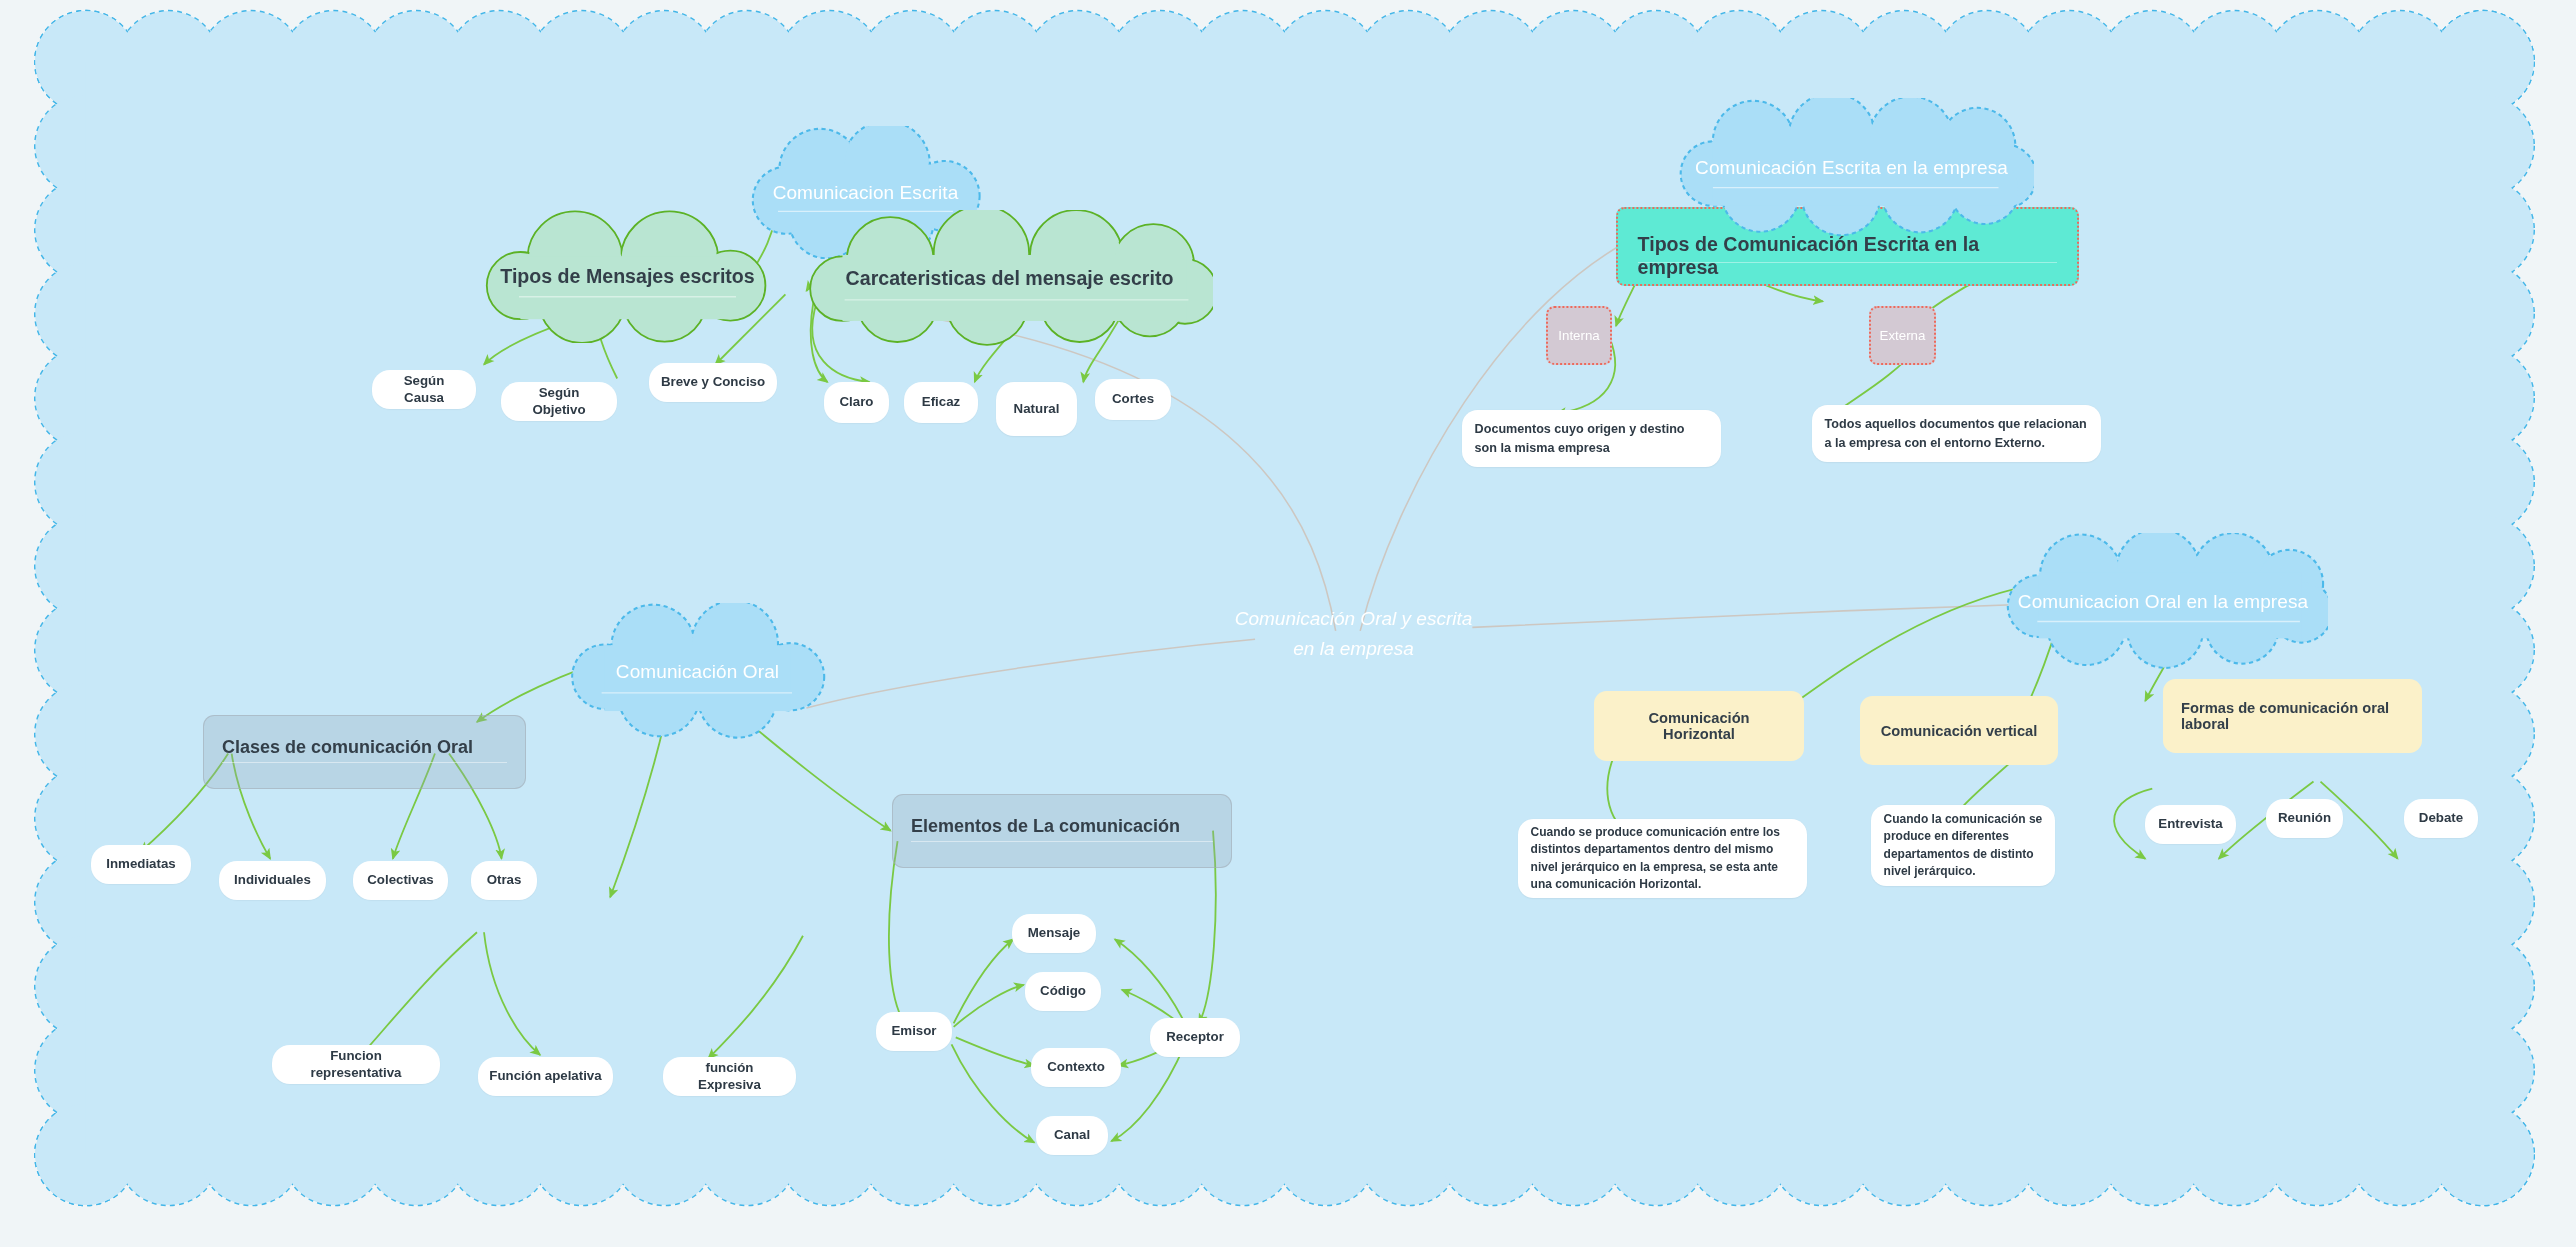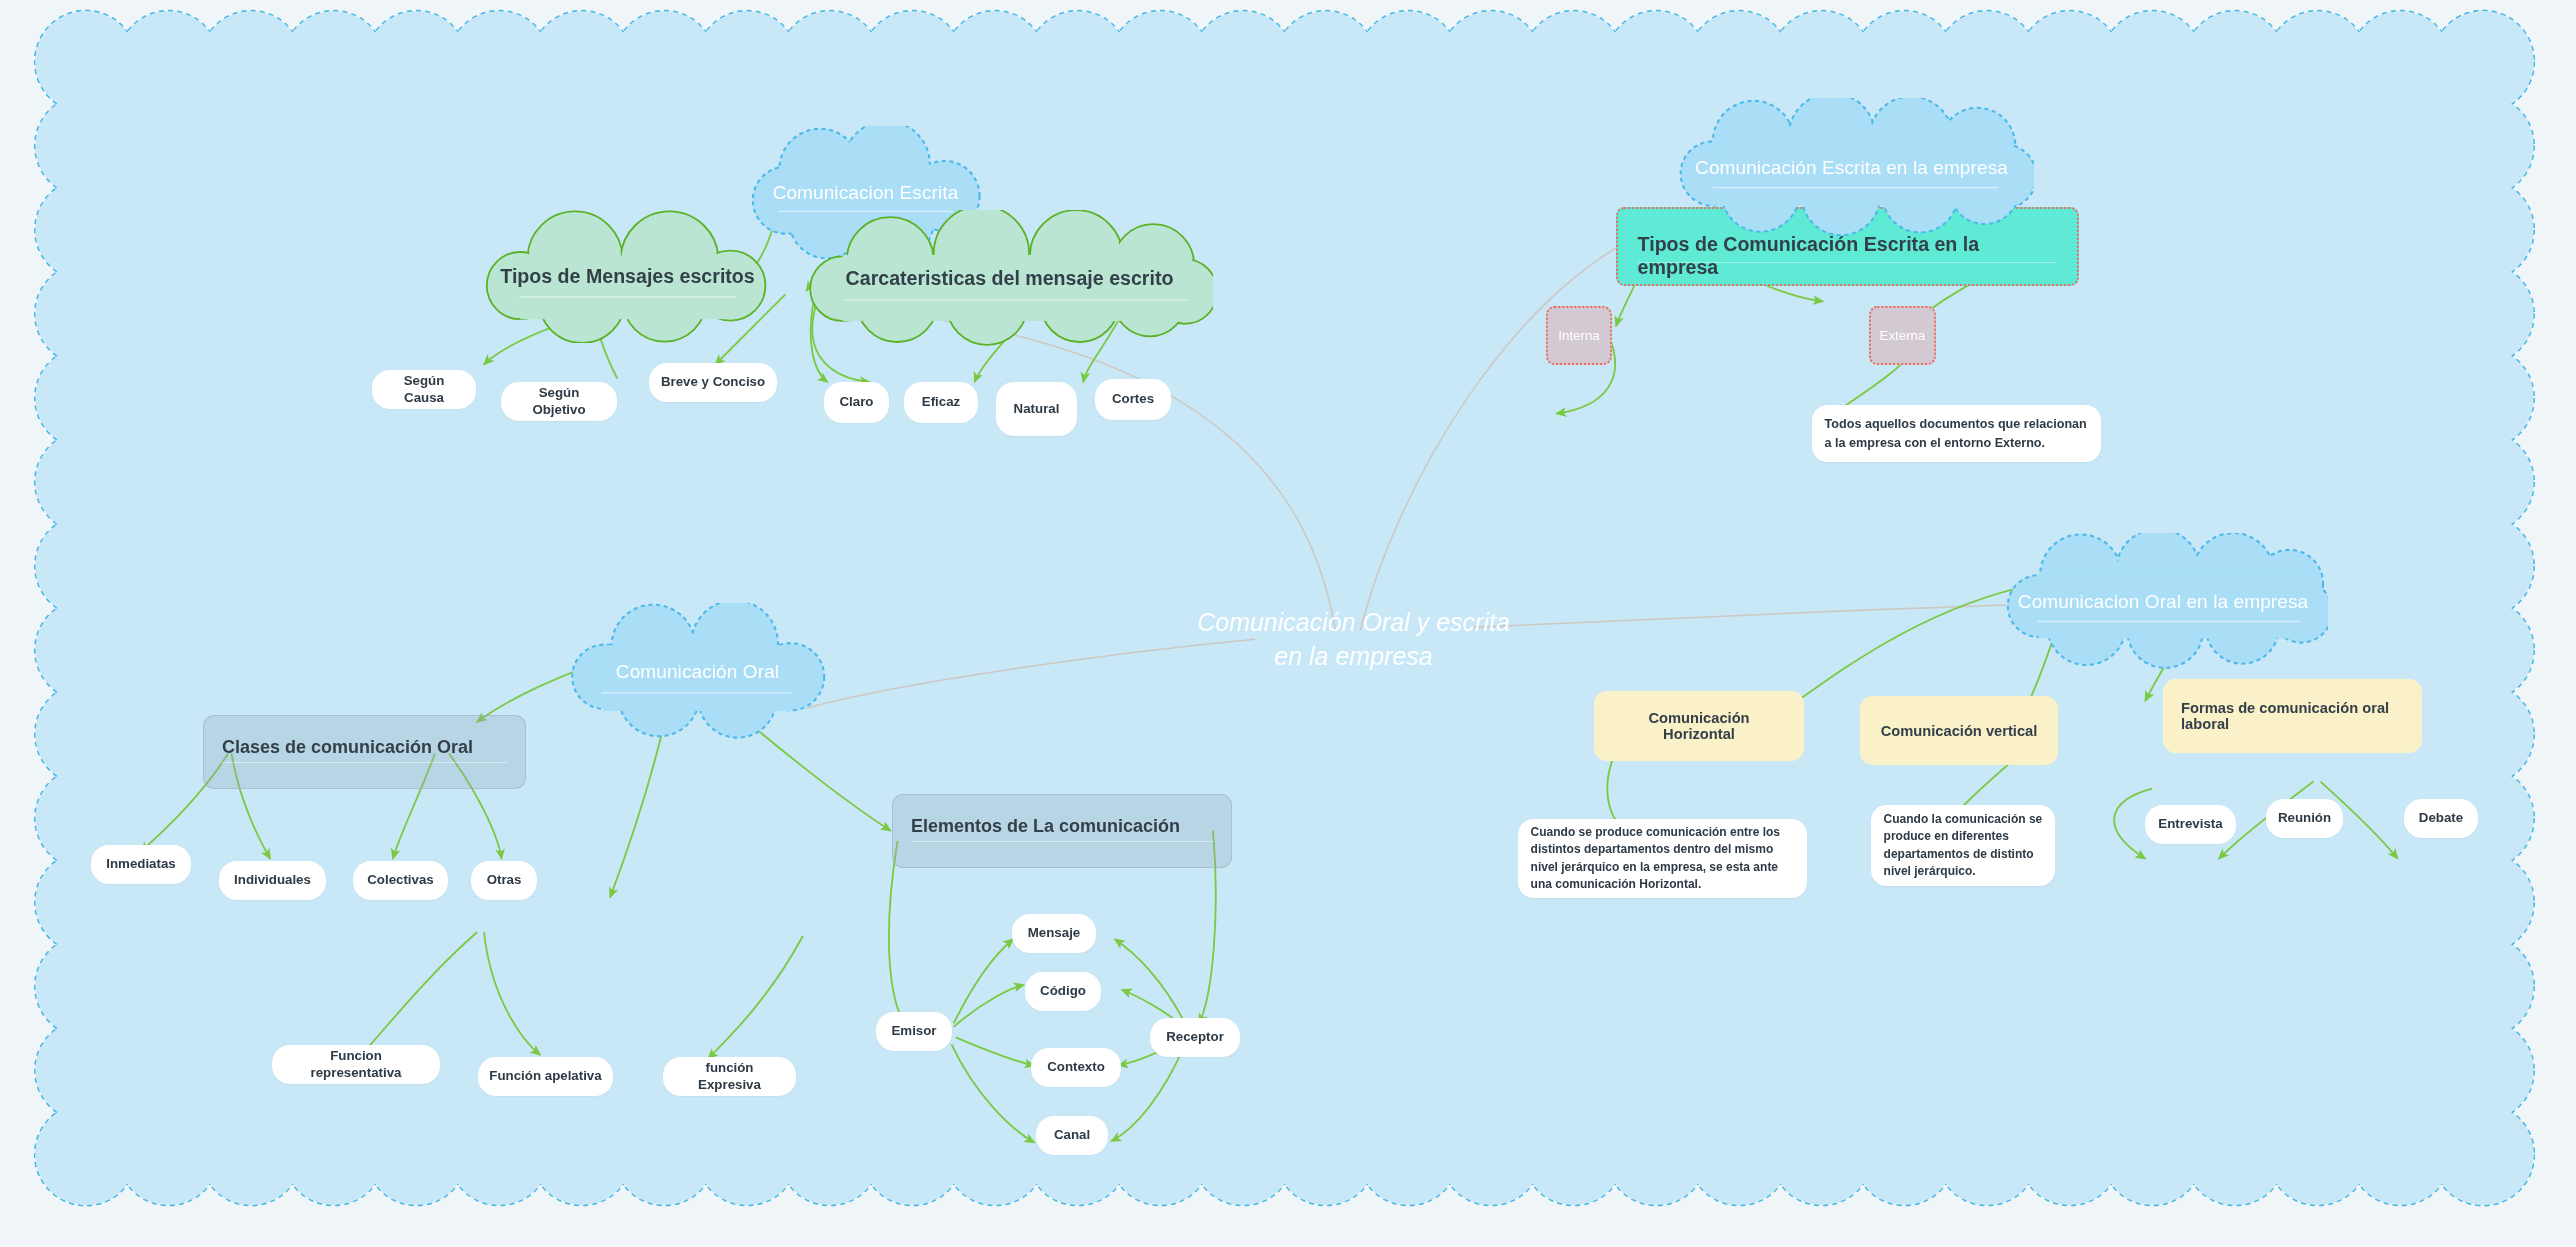--- a/index.html
+++ b/index.html
@@ -65,22 +65,22 @@
     justify-content:center;align-items:center;text-align:center;
   }
   .yellowbox{
     background:#fbf1c9;border-radius:12.6px;
     color:#333f49;font-weight:bold;font-size:14.7px;
     align-items:center;padding:0 18px;
   }
 
   
   .centertitle{
-    color:#ffffff;font-style:italic;font-size:25px;line-height:1.35;
-    text-align:center;justify-content:flex-start;font-weight:400;
+    color:#ffffff;font-style:italic;font-size:19px;line-height:1.35;
+    text-align:center;justify-content:space-between;font-weight:400;
   }
 </style>
 </head>
 <body>
 
 <div id="canvas">
 
   <svg class="layer" width="2576" height="1247" viewBox="0 0 3674 1779">
     <defs>
       <path id="bigcloud" d=""></path>
@@ -492,20 +492,23 @@
     <div class="rule"></div>
   </div>
 
   <div class="node mauvesmall" style="left:1546px;top:306px;width:66px;height:59px;">
     <span class="lbl">Interna</span>
   </div>
   <div class="node mauvesmall" style="left:1869px;top:306px;width:67px;height:59px;">
     <span class="lbl">Externa</span>
   </div>
 
+  <div class="node leaf note" style="left:1462px;top:410px;width:259px;height:57px;">
+    <span class="lbl">Documentos cuyo origen y destino son la misma empresa</span>
+  </div>
   <div class="node leaf note" style="left:1812px;top:405px;width:289px;height:57px;">
     <span class="lbl">Todos aquellos documentos que relacionan a la empresa con el entorno Externo.</span>
   </div>
 
   <div class="node centertitle" style="left:1192px;top:606px;width:323px;height:56px;flex-direction:column;">
     <span class="lbl">Comunicación Oral y escrita</span>
     <span class="lbl">en la empresa</span>
   </div>
 
   <div class="node cloudtopic" style="left:561px;top:603px;width:273px;height:137px;">

